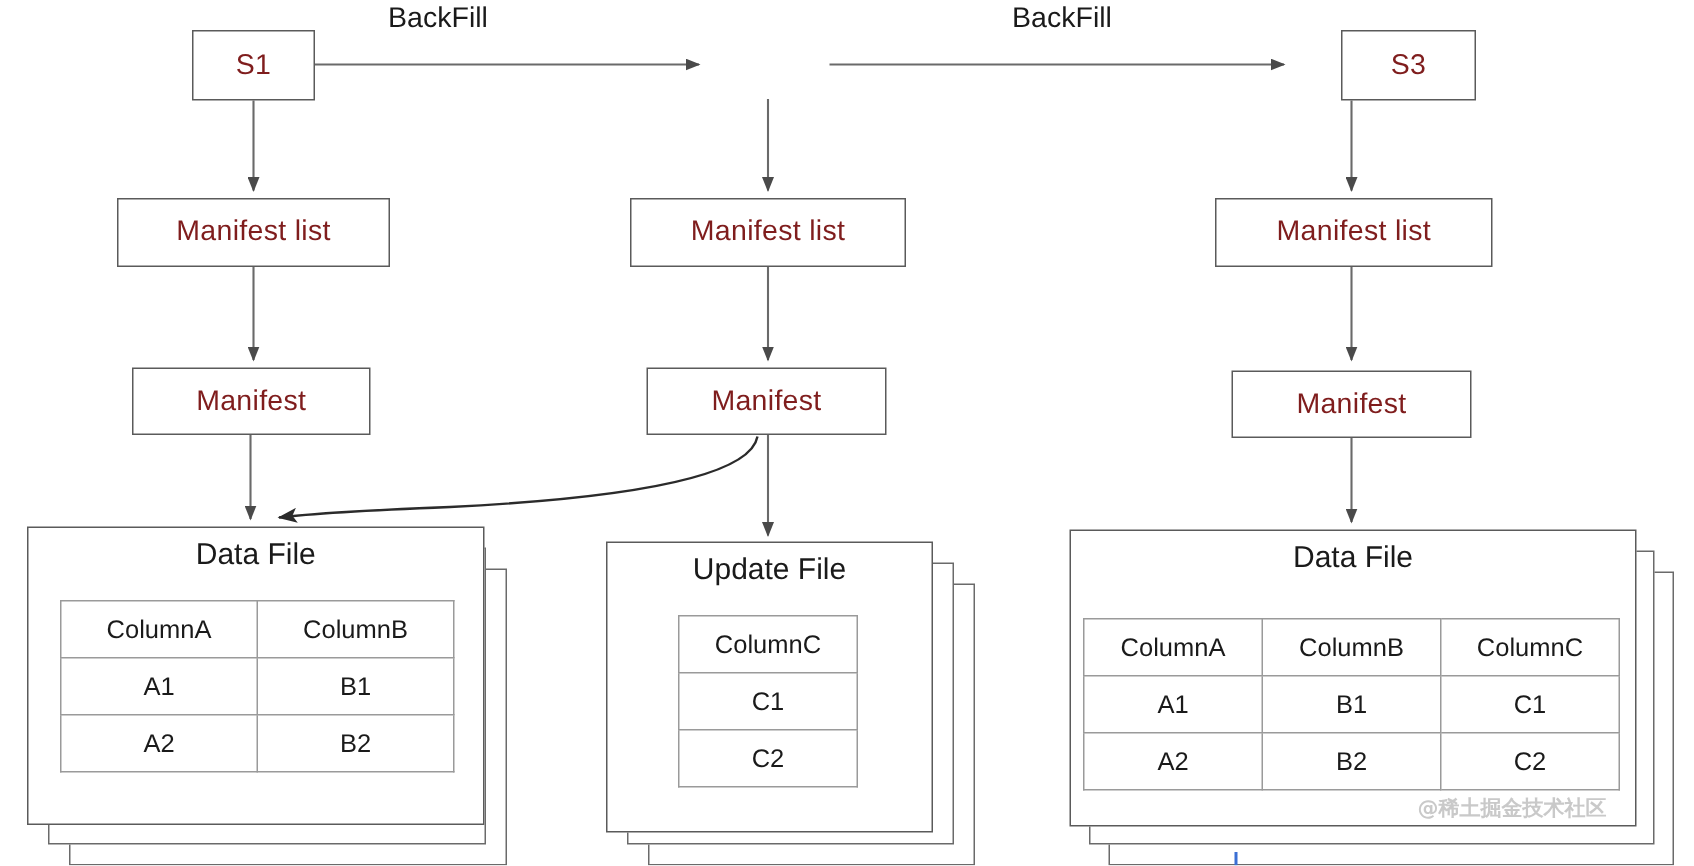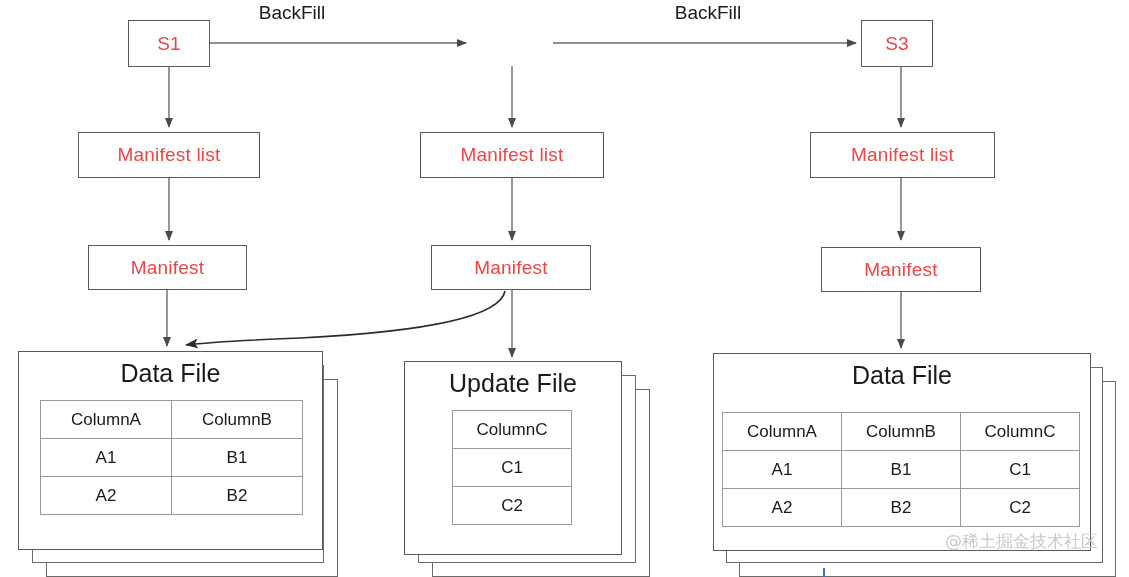--- a/index.html
+++ b/index.html
@@ -27,21 +27,21 @@
   }
   .node-box {
     position: absolute;
     box-sizing: border-box;
     border: 1.3px solid #5a5a5a;
     background: #ffffff;
     display: flex;
     align-items: center;
     justify-content: center;
     font-size: 19px;
-    color: #ef4444;
+    color: #7f1d1d;
     letter-spacing: 0.2px;
   }
   .edge-label {
     position: absolute;
     font-size: 19px;
     color: #1a1a1a;
     white-space: nowrap;
     transform: translateX(-50%);
   }
   
@@ -59,21 +59,21 @@
     position: absolute;
     box-sizing: border-box;
     border: 1.3px solid #5a5a5a;
     background: #ffffff;
   }
   .card-title {
     position: absolute;
     left: 0;
     right: 0;
     text-align: center;
-    font-size: 25px;
+    font-size: 20px;
     color: #1a1a1a;
   }
   .mini-table {
     position: absolute;
     border-collapse: collapse;
     table-layout: fixed;
     background: #ffffff;
   }
   .mini-table td {
     border: 1px solid #9a9a9a;
@@ -83,24 +83,25 @@
     padding: 0;
     height: 37px;
     line-height: 37px;
     white-space: nowrap;
   }
   .mini-table td.hdr {
     font-size: 17px;
   }
   .watermark {
     position: absolute;
-    font-size: 17px;
+    font-size: 14px;
     color: #c9c9c9;
     white-space: nowrap;
     font-family: "DejaVu Sans", sans-serif;
+    font-weight: bold;
   }
   .blue-tick {
     position: absolute;
     width: 2px;
     height: 9px;
     background: #3b6fd4;
   }
 </style>
 </head>
 <body>
@@ -185,21 +186,21 @@
           <tr>
             <td>C1</td>
           </tr>
           <tr>
             <td>C2</td>
           </tr>
         </tbody>
     </table>
   </div>
 
-  <div class="node-box" style="left:861px; top:20px; width:72px; height:47px;">S3</div>
+  <div class="node-box" style="left:894px; top:20px; width:90px; height:47px;">S3</div>
   <div class="node-box" style="left:810px; top:132px; width:185px; height:46px;">Manifest list</div>
   <div class="node-box" style="left:821px; top:247px; width:160px; height:45px;">Manifest</div>
 
   <div class="file-card">
     <div class="card-layer" style="left:739px; top:381px; width:377px; height:196px;"></div>
     <div class="card-layer" style="left:726px; top:367px; width:377px; height:196px;"></div>
     <div class="card-front" style="left:713px; top:353px; width:378px; height:198px;"></div>
     <div class="card-title" style="left:713px; width:378px; top:361px;">Data File</div>
     <table class="mini-table" style="left:722px; top:412px; width:358px;">
       <tbody>

